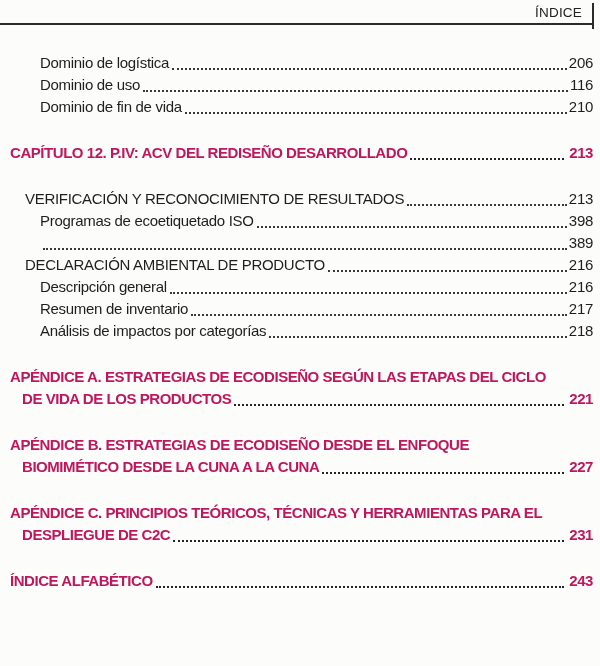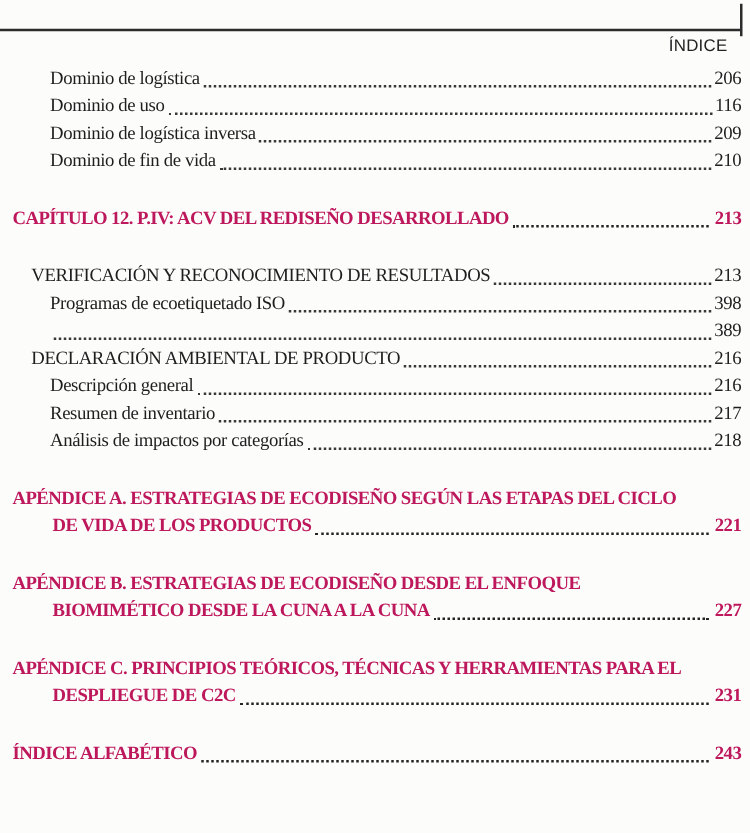--- a/index.html
+++ b/index.html
@@ -21,32 +21,30 @@
     height: 23px;
     margin-right: 7px;
     border-bottom: 2px solid var(--rule, #2b2b2b);
   }
   .header .title {
     position: absolute;
     right: 11px; top: 5px;
     font-size: 13.5px;
     letter-spacing: 0.2px;
     color: #222;
-    margin-top: 24px;
   }
   .header .vline {
     position: absolute;
     right: -1px; top: 3px;
     width: 2px; height: 26px;
     background: var(--rule, #2b2b2b);
   }
   
   .toc {
     padding: 27px 7px 0 10px;
-    font-family: Liberation Serif, serif;
   }
   .section + .section { margin-top: 24px; }
   .entry {
     font-size: 15px;
     line-height: 22px;
     letter-spacing: -0.3px;
     white-space: nowrap;
   }
   .entry.bold { font-weight: bold; color: #be185d; letter-spacing: -0.45px; }
   .entry.level1 { margin-left: 15px; }
@@ -55,21 +53,21 @@
   .row .label { flex: 0 0 auto; }
   .leader {
     flex: 1 1 auto;
     min-width: 12px;
     border-bottom: 2px dotted #383838;
     margin: 0 2px 4px 3px;
   }
   .bold .leader { border-bottom-color: #242424; }
   .page-num { flex: 0 0 auto; }
   .bold .page-num { margin-left: 3px; }
-  .wrap2 { margin-left: 32px; } 
+  .wrap2 { margin-left: 12px; } 
 </style>
 </head>
 <body style="--bg: #fcfcfa; --text: #1e1e1e; --rule: #2b2b2b;">
 
 <div class="page">
   <div class="header">
     <span class="title">ÍNDICE</span>
     <span class="vline"></span>
   </div>
   <div class="toc">
@@ -79,27 +77,20 @@
             <span class="label">Dominio de logística</span>
             <span class="leader"></span>
             <span class="page-num">206</span>
           </div>
         </div>
         <div class="entry level2">
           <div class="row">
             <span class="label">Dominio de uso</span>
             <span class="leader"></span>
             <span class="page-num">116</span>
-          </div>
-        </div>
-        <div class="entry level2">
-          <div class="row">
-            <span class="label">Dominio de logística inversa</span>
-            <span class="leader"></span>
-            <span class="page-num">209</span>
           </div>
         </div>
         <div class="entry level2">
           <div class="row">
             <span class="label">Dominio de fin de vida</span>
             <span class="leader"></span>
             <span class="page-num">210</span>
           </div>
         </div>
       </div>

